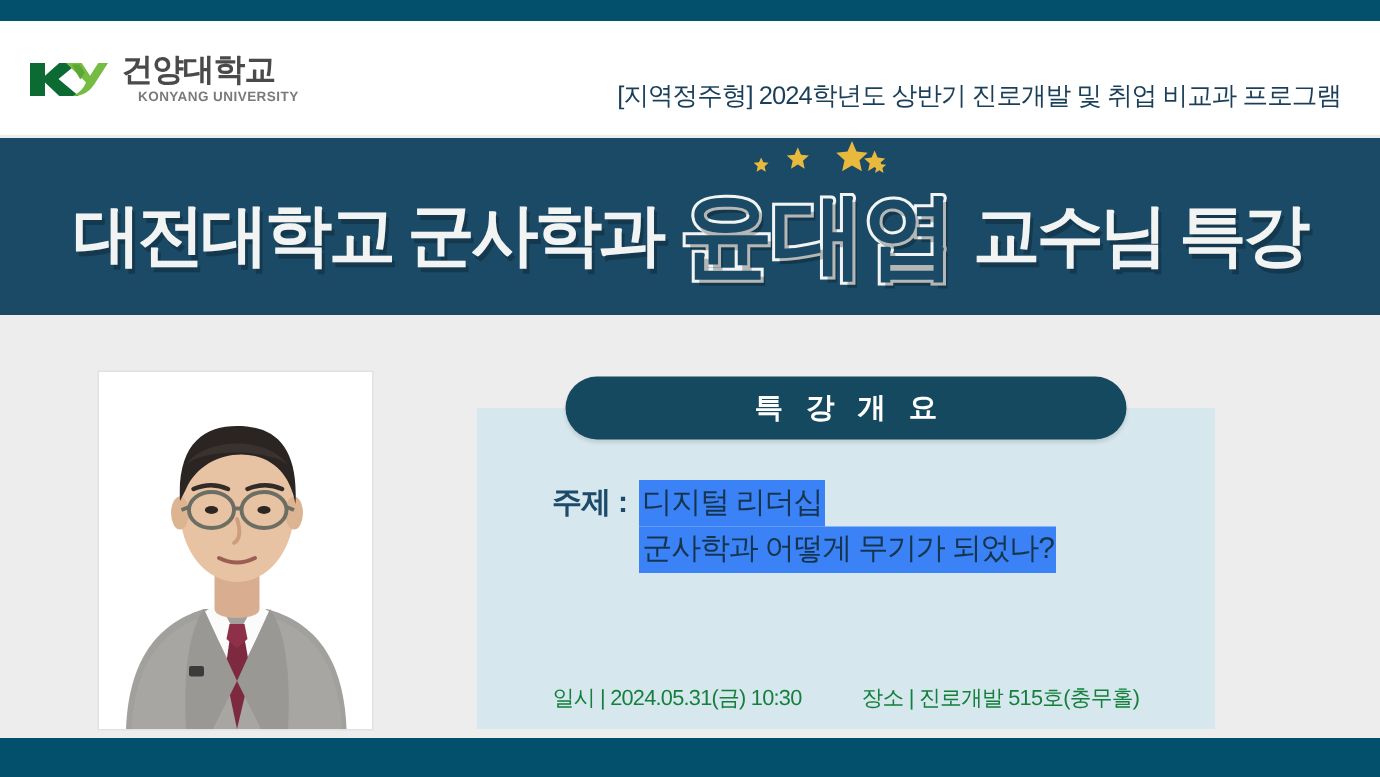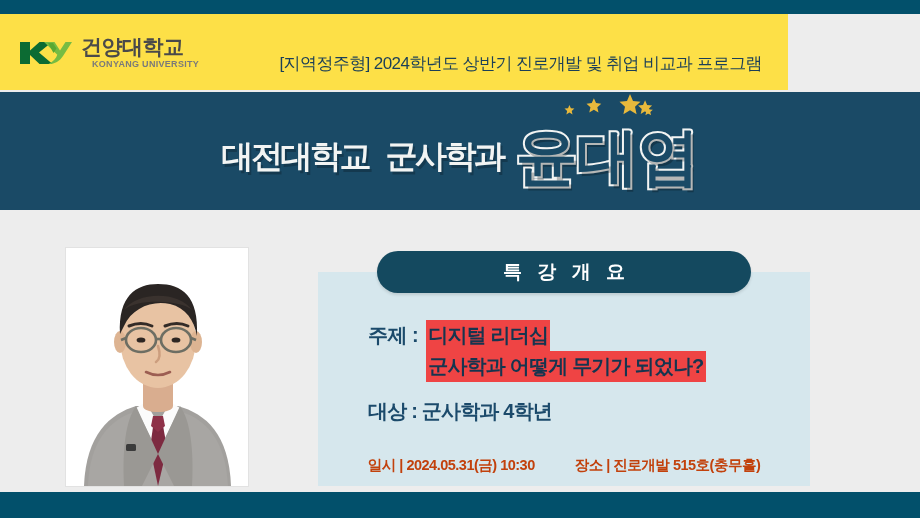--- a/index.html
+++ b/index.html
@@ -18,22 +18,22 @@
   
   .top-strip {
     position: absolute; left: 0; top: 0;
     width: 920px; height: 14px;
     background: #02506b;
   }
 
   
   .header-row {
     position: absolute; left: 0; top: 14px;
-    width: 788px; height: 76px;
-    background: #fde047;
+    width: 920px; height: 76px;
+    background: #ffffff;
   }
   .logo {
     position: absolute; left: 18px; top: 22px;
     display: flex; align-items: center; gap: 9px;
   }
   .logo-mark { display:block; }
   .logo-text { display: flex; flex-direction: column; line-height: 1; }
   .logo-ko {
     font-size: 21px; font-weight: bold; color: #4a4a4a;
     letter-spacing: -0.5px;
@@ -56,24 +56,23 @@
     overflow: hidden;
   }
   .title-inner {
     position: absolute; left: 0; top: 0;
     width: 920px; height: 118px;
     display: flex; align-items: center; justify-content: center;
     gap: 12px;
     padding-top: 12px;
   }
   .title-seg {
-    font-size: 32px; font-weight: bold; color: #f2f4f3;
+    font-size: 45px; font-weight: bold; color: #f2f4f3;
     letter-spacing: -2.5px; white-space: nowrap;
     text-shadow: 2px 3px 0px rgba(0,0,0,0.22);
-    font-family: Liberation Mono, monospace;
   }
   .name-wrap { position: relative; display: inline-block; }
   .title-name {
     font-size: 62px; font-weight: bold;
     color: #1a4a66;
     letter-spacing: -1px; white-space: nowrap;
     -webkit-text-stroke: 4px #f2f4f3;
     paint-order: stroke fill;
     text-shadow: 3px 4px 0px rgba(0,0,0,0.25);
   }
@@ -115,38 +114,38 @@
   .topic-row {
     position: absolute; left: 50px; top: 48px;
     display: flex; align-items: flex-start; gap: 8px;
   }
   .topic-label {
     font-size: 20px; font-weight: bold; color: #1b4a6b;
     letter-spacing: -0.5px; white-space: nowrap; line-height: 1.55;
   }
   .topic-lines { display: flex; flex-direction: column; align-items: flex-start; }
   .hl {
-    font-size: 20px; font-weight: bold; color: #15354f;
-    background: #ef4444; letter-spacing: -0.8px;
+    font-size: 20px; font-weight: normal; color: #15354f;
+    background: #3b82f6; letter-spacing: -0.8px;
     line-height: 1.55; white-space: nowrap;
     padding: 0 2px;
   }
 
   .target-row {
     position: absolute; left: 50px; top: 126px;
     font-size: 20px; font-weight: bold; color: #1b4a6b;
     letter-spacing: -0.8px; white-space: nowrap;
   }
 
   .meta-row {
     position: absolute; left: 0; top: 184px; width: 492px;
     display: flex; justify-content: center; gap: 40px;
   }
   .meta-item {
-    font-size: 14.5px; font-weight: bold; color: #c2410c;
+    font-size: 14.5px; font-weight: normal; color: #15803d;
     letter-spacing: -0.5px; white-space: nowrap;
   }
 
   
   .bottom-bar {
     position: absolute; left: 0; top: 492px;
     width: 920px; height: 26px;
     background: #02506b;
   }
 </style>
@@ -185,20 +184,21 @@
             <polygon points="12,16 14.3,21.3 20,21.9 15.7,25.7 17,31.4 12,28.4 7,31.4 8.3,25.7 4,21.9 9.7,21.3" transform="translate(-2,4) scale(0.62)"></polygon>
             <polygon points="34,10 36.6,16 43,16.7 38.2,21 39.6,27.4 34,24 28.4,27.4 29.8,21 25,16.7 31.4,16" transform="translate(2,-1) scale(0.82)"></polygon>
             <polygon points="60,4 63,11 70.5,11.8 65,16.8 66.6,24.2 60,20.3 53.4,24.2 55,16.8 49.5,11.8 57,11" transform="translate(6,-1)"></polygon>
             <polygon points="86,12 88.6,18 95,18.7 90.2,23 91.6,29.4 86,26 80.4,29.4 81.8,23 77,18.7 83.4,18" transform="translate(14,0) scale(0.78)"></polygon>
             <polygon points="106,22 107.9,26.4 112.6,26.9 109,30 110,34.7 106,32.2 102,34.7 103,30 99.4,26.9 104.1,26.4" transform="translate(10,0) scale(0.7)"></polygon>
           </g>
         </svg>
         <span class="title-name">윤대엽</span>
       </span>
 
+      <span class="title-seg">교수님 특강</span>
     </div>
   </div>
 
   <div class="content">
 
     <div class="photo-frame">
       <svg class="photo-svg" viewBox="0 0 182 238">
         <rect x="0" y="0" width="182" height="238" fill="#ffffff"></rect>
 
         <path d="M18 238 C20 186 44 166 70 158 L112 158 C140 166 163 186 165 238 Z" fill="#a2a09d"></path>
@@ -247,21 +247,20 @@
     <div class="info-box">
 
       <div class="topic-row">
         <span class="topic-label">주제 :</span>
         <span class="topic-lines">
           <span class="hl">디지털 리더십</span>
           <span class="hl">군사학과 어떻게 무기가 되었나?</span>
         </span>
       </div>
 
-      <div class="target-row">대상 : 군사학과  4학년</div>
 
       <div class="meta-row">
         <span class="meta-item">일시 | 2024.05.31(금) 10:30</span>
         <span class="meta-item">장소 | 진로개발 515호(충무홀)</span>
       </div>
     </div>
 
     <div class="badge">
       <span class="badge-text">특 강 개 요</span>
     </div>

